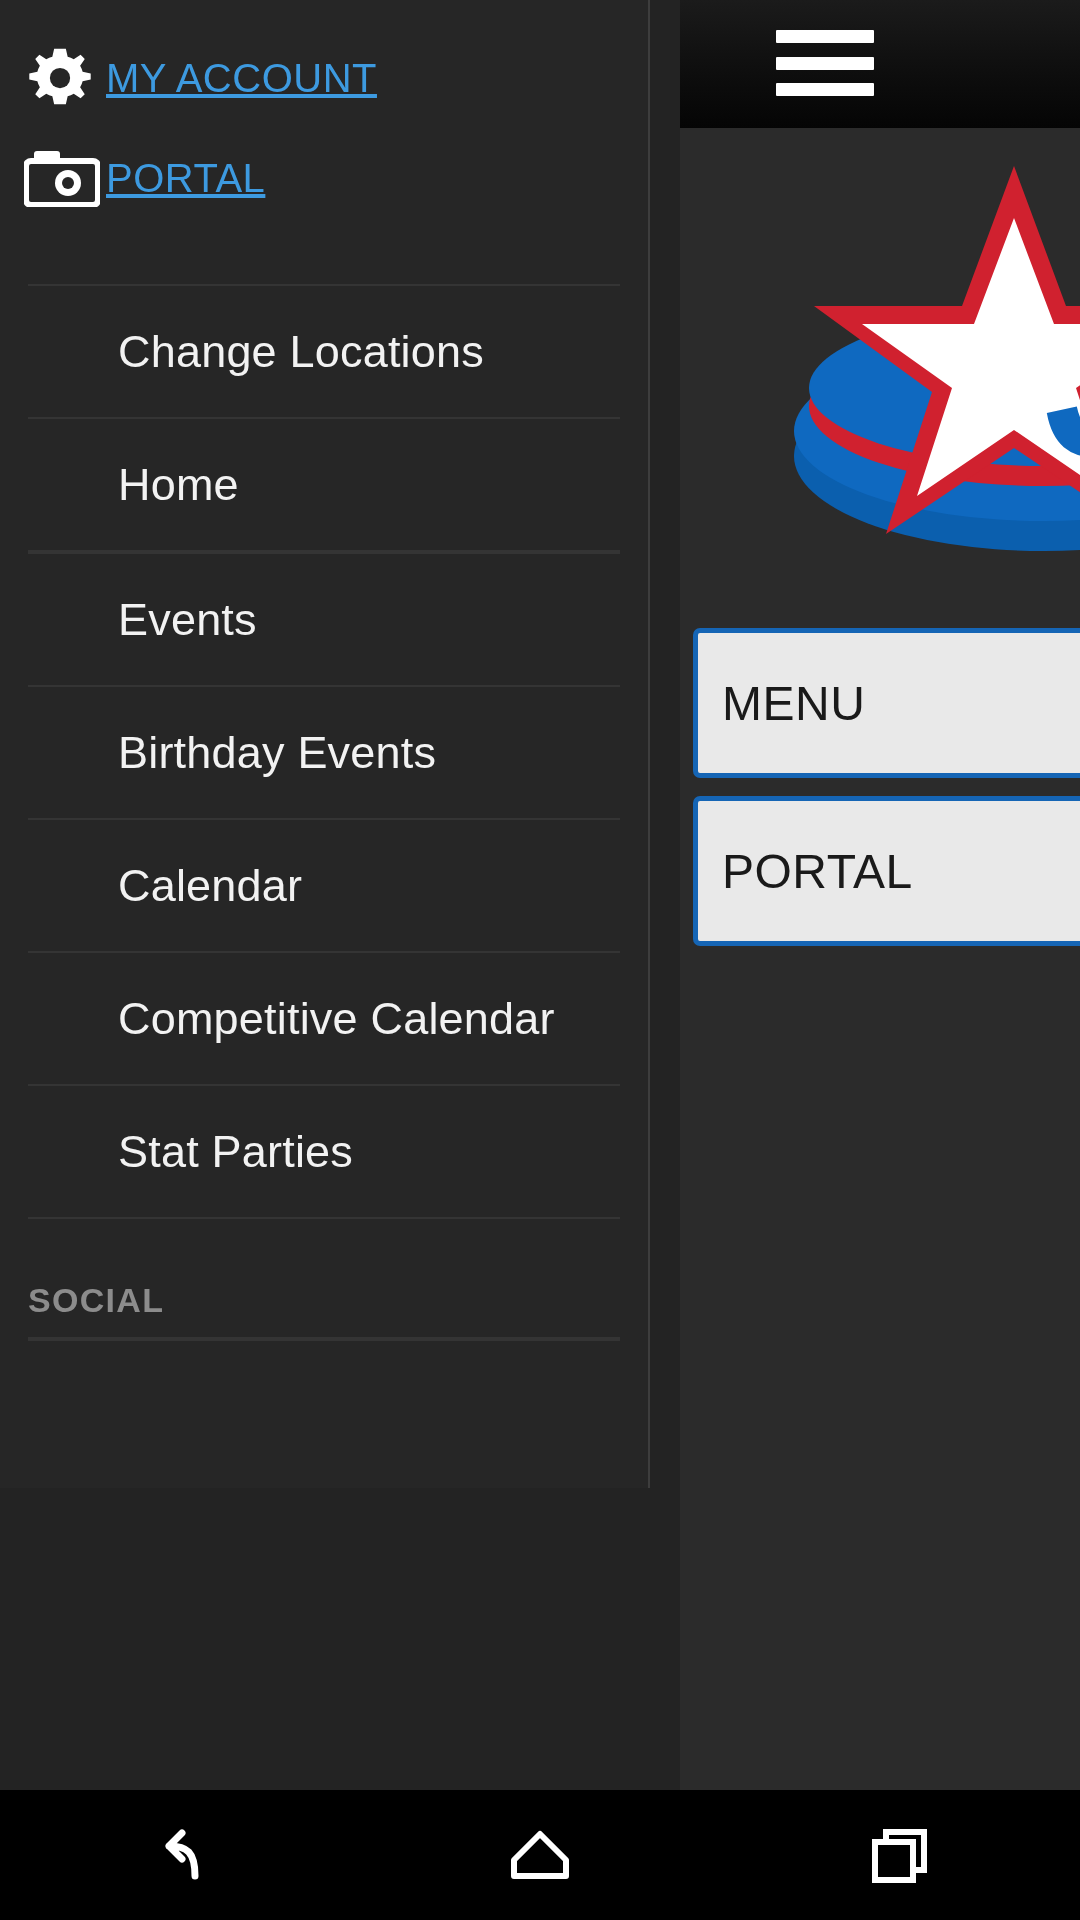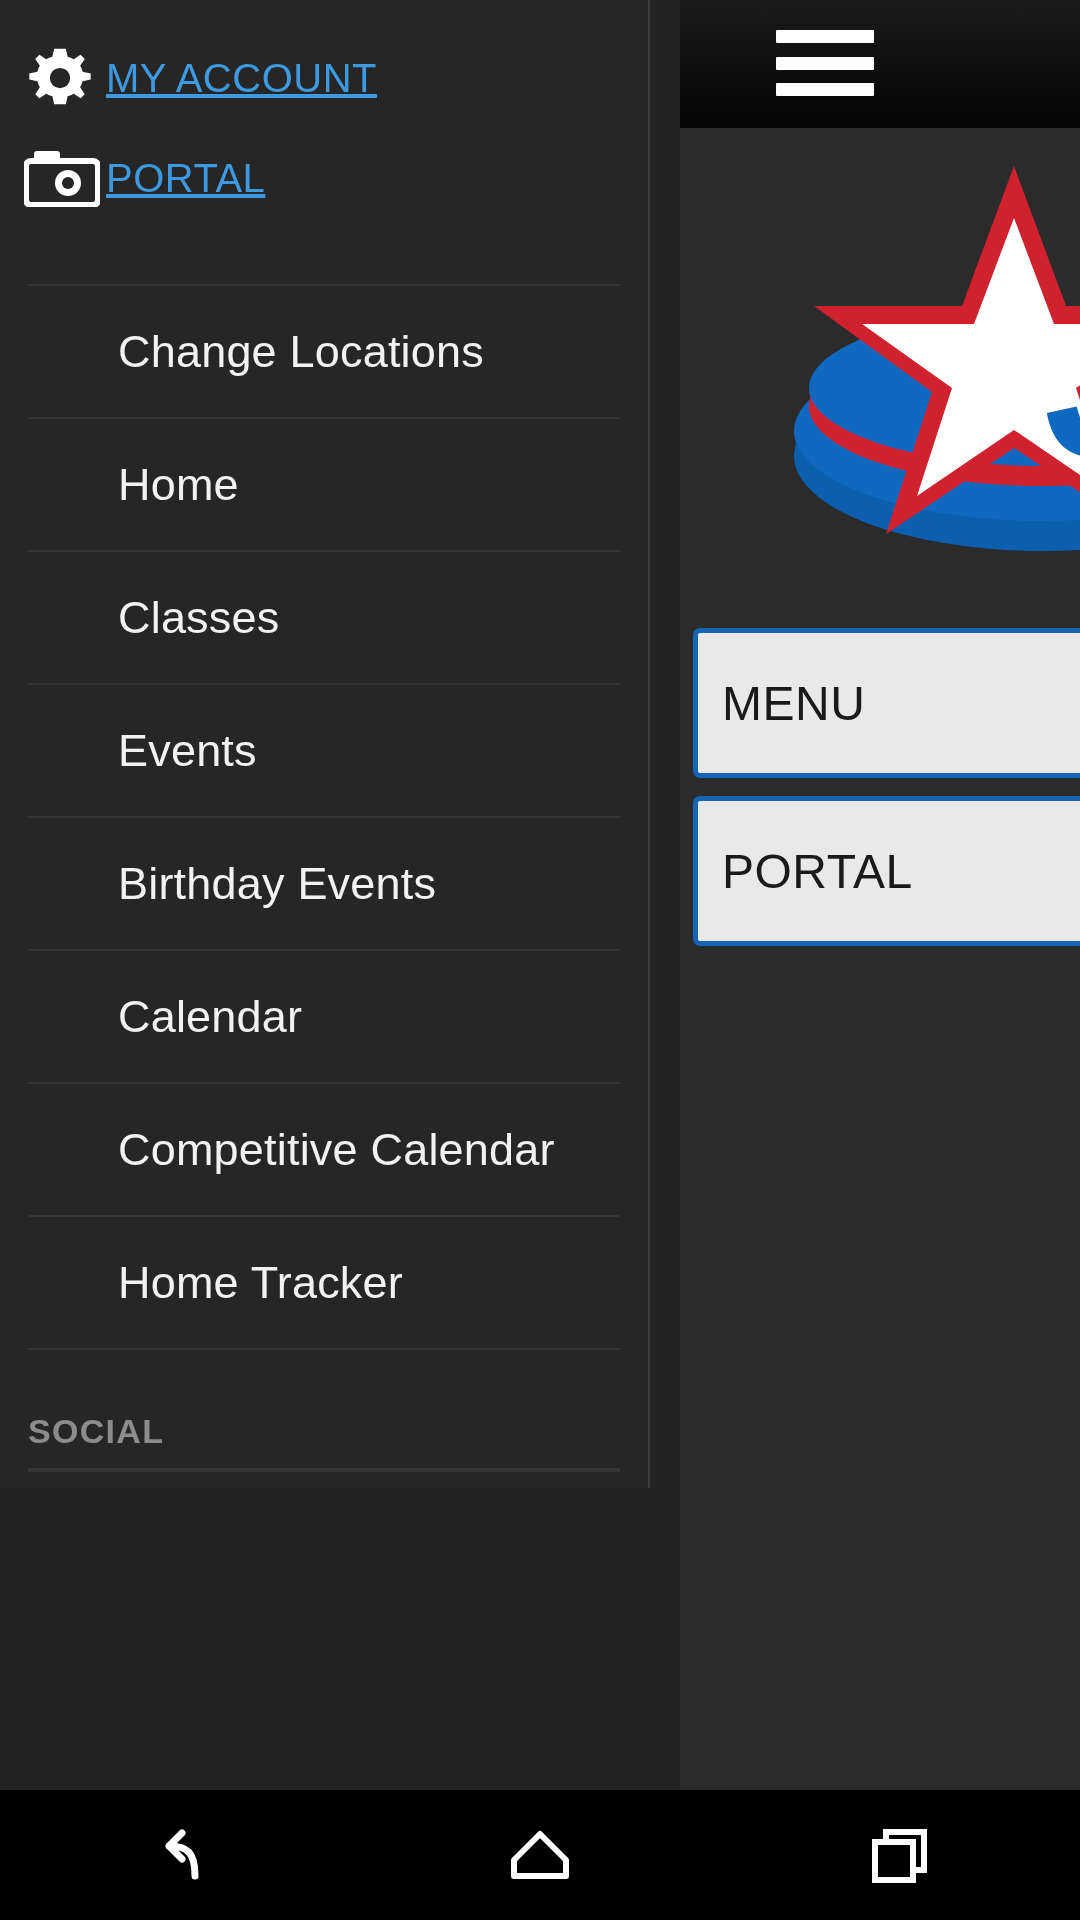--- a/index.html
+++ b/index.html
@@ -189,31 +189,30 @@
       </div>
 
       <div class="gap-after-upload"></div>
     </div>
 
     <div class="divider"></div>
     <div class="nav-item">Change Locations</div>
     <div class="divider"></div>
     <div class="nav-item">Home</div>
     <div class="divider"></div>
-    <div class="nav-item">Classes</div>
     <div class="divider"></div>
     <div class="nav-item">Events</div>
     <div class="divider"></div>
     <div class="nav-item">Birthday Events</div>
     <div class="divider"></div>
     <div class="nav-item">Calendar</div>
     <div class="divider"></div>
     <div class="nav-item">Competitive Calendar</div>
     <div class="divider"></div>
-    <div class="nav-item">Home Tracker</div>
+    <div class="nav-item">Stat Parties</div>
     <div class="divider"></div>
 
     <div class="section-gap"></div>
     <div class="section-label">SOCIAL</div>
     <div class="divider"></div>
     <div class="divider"></div>
   </div>
 
   <div class="content">
 

